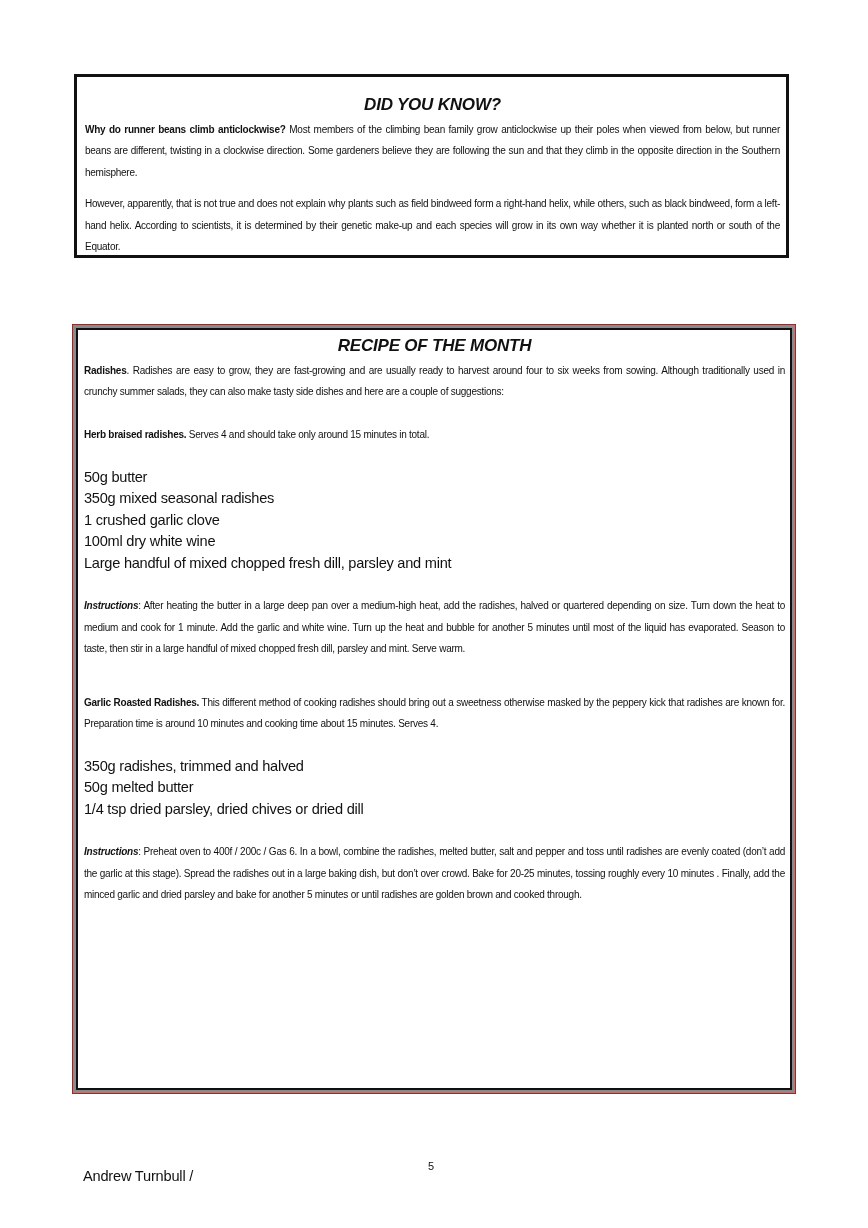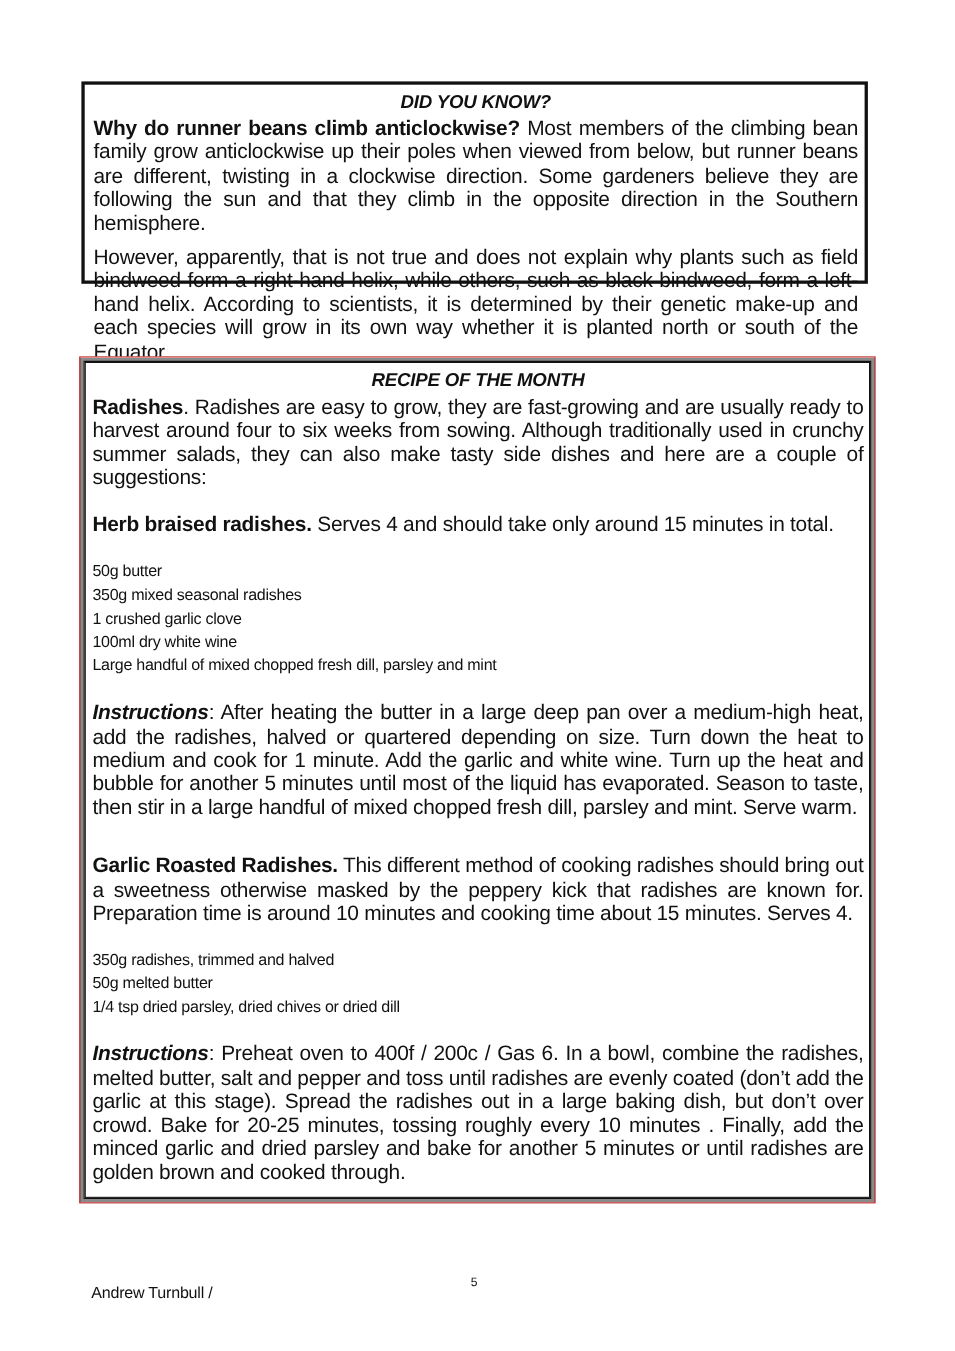--- a/index.html
+++ b/index.html
@@ -2,39 +2,39 @@
 <html><head>
   <meta charset="utf-8">
   <style>
     html, body { margin: 0; padding: 0; background: #ffffff; }
     body {
       width: 868px; height: 1228px; position: relative; overflow: hidden;
       font-family: "Liberation Sans", sans-serif; color: #111;
     }
     .box1 {
       position: absolute; left: 74px; top: 74px; width: 715px; height: 184px;
-      border: 3px solid #111; box-sizing: border-box; padding: 4px 6px 0 8px;
+      border: 3px solid #111; box-sizing: border-box; padding: 16px 6px 0 8px;
     }
     .box2 {
       position: absolute; left: 72px; top: 324px; width: 724px; height: 770px;
       box-sizing: border-box;
       border: 1px solid #b91c1c;
       background: #ffffff;
       box-shadow: inset 0 0 0 3px #8a8a8a, inset 0 0 0 4px #111;
     }
     .box2-inner {
       position: absolute; left: 4px; top: 4px; right: 4px; bottom: 4px;
       border: 1px solid #111; padding: 4px 5px 0 6px; box-sizing: border-box;
     }
     .title {
       text-align: center; font-weight: bold; font-style: italic;
       font-size: 17px; margin: 2px 0 4px 0; letter-spacing: -0.2px;
     }
     p {
-      margin: 0; font-size: 19px; line-height: 21.4px; text-align: justify;
+      margin: 0; font-size: 10px; line-height: 21.4px; text-align: justify;
       letter-spacing: -0.25px;
     }
     .gap { height: 10px; }
     .blank { height: 21.4px; }
     .blank2 { height: 32px; }
     .list div { font-size: 14.6px; line-height: 21.4px; letter-spacing: -0.25px; }
     b.lead { font-weight: bold; }
     .ital { font-weight: bold; font-style: italic; }
     .signoff {
       position: absolute; left: 83px; top: 1168px; font-size: 14.6px; letter-spacing: -0.2px;

